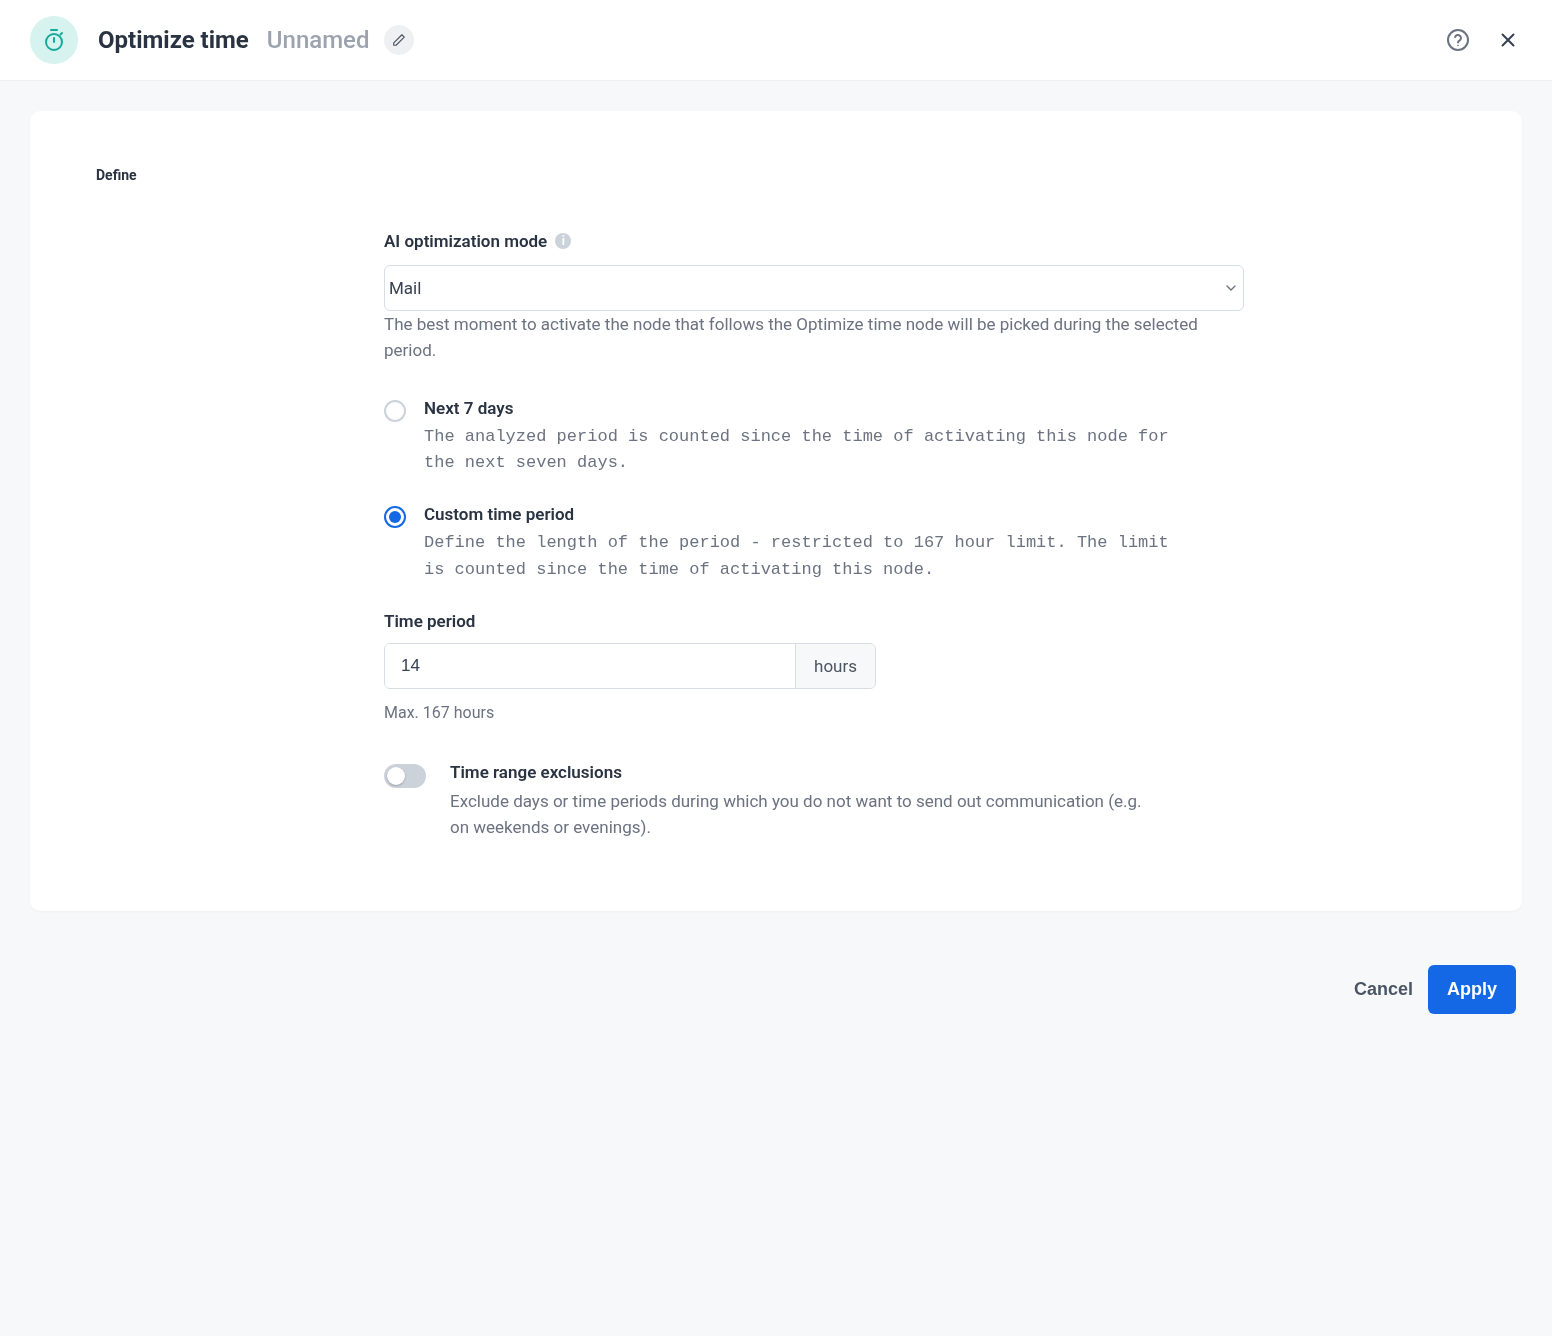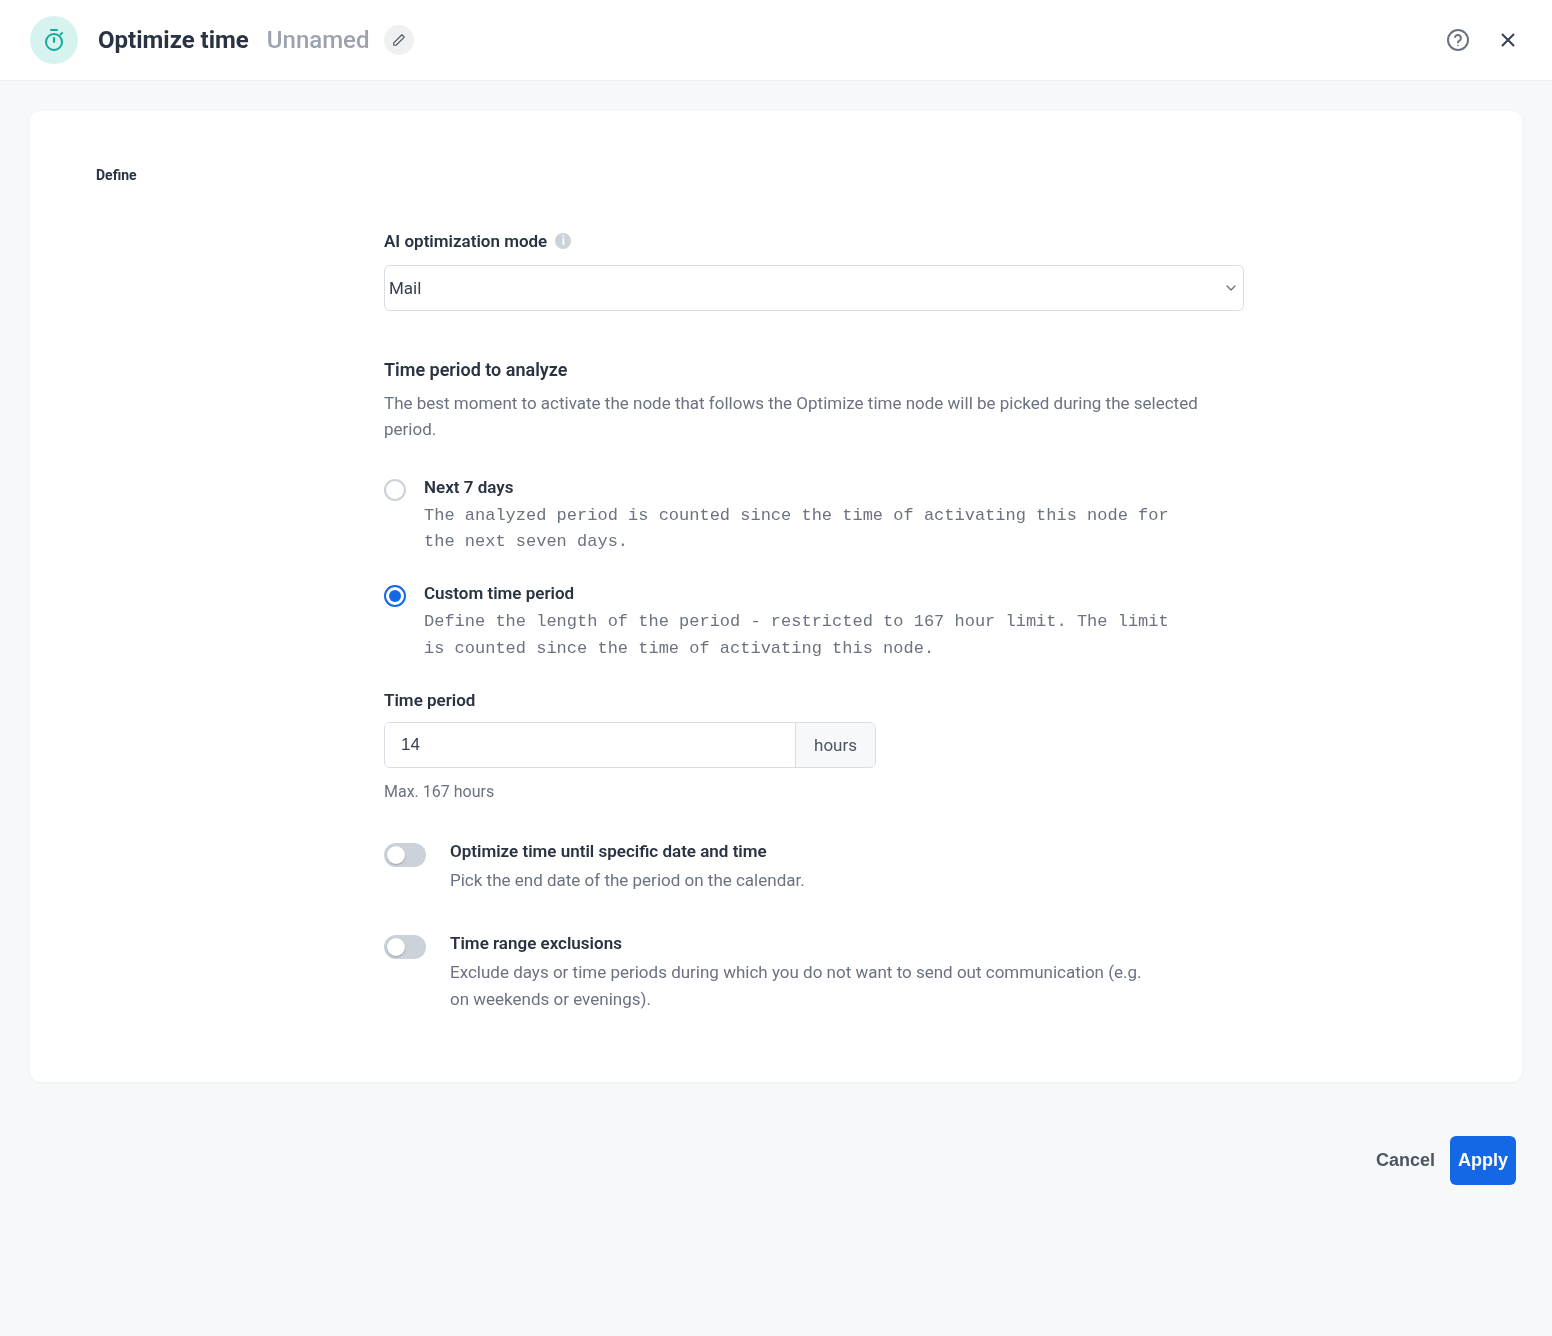--- a/index.html
+++ b/index.html
@@ -195,21 +195,21 @@
     gap:5px;padding:24px 36px 40px 36px;
   }
   .btn-cancel {
     font-size:18px;font-weight:600;color:#4b5563;
     background:none;border:none;cursor:pointer;
     padding:12px 10px;
   }
   .btn-primary {
     font-size:18px;font-weight:600;color:#fff;
     background:#1468e6;border:none;border-radius:6px;
-    padding:14px 8px;cursor:pointer;
+    padding:14px 19px;cursor:pointer;
   }
 </style>
 </head>
 <body>
 
 <div class="header">
   <div class="header-icon-badge">
     <svg width="24" height="24" viewBox="0 0 24 24" fill="none" stroke="#19a99a" stroke-width="2" stroke-linecap="round" stroke-linejoin="round">
       <circle cx="12" cy="14" r="8"></circle>
       <path d="M12 10v4"></path>
@@ -248,21 +248,20 @@
       <span>AI optimization mode</span>
       <span class="info-dot">i</span>
     </div>
     <div class="select">
       <span>Mail</span>
       <svg class="chevron" width="16" height="16" viewBox="0 0 24 24" fill="none" stroke="currentColor" stroke-width="2" stroke-linecap="round" stroke-linejoin="round">
         <polyline points="6 9 12 15 18 9"></polyline>
       </svg>
     </div>
 
-    <div class="group-label">Time period to analyze</div>
     <div class="group-desc">The best moment to activate the node that follows the Optimize time node will be picked during the selected period.</div>
 
     <div class="radio-item">
       <div class="radio-outer"></div>
       <div>
         <div class="radio-title">Next 7 days</div>
         <div class="radio-desc">The analyzed period is counted since the time of activating this node for the next seven days.</div>
       </div>
     </div>
 
@@ -276,29 +275,20 @@
       </div>
     </div>
 
     <div class="sub-label">Time period</div>
     <div class="unit-input">
       <input type="text" value="14" style="">
       <div class="unit-badge">hours</div>
     </div>
     <div class="hint">Max. 167 hours</div>
 
-    <div class="toggle-row">
-      <div class="toggle">
-        <div class="toggle-knob"></div>
-      </div>
-      <div>
-        <div class="toggle-title">Optimize time until specific date and time</div>
-        <div class="toggle-desc">Pick the end date of the period on the calendar.</div>
-      </div>
-    </div>
 
     <div class="toggle-row">
       <div class="toggle">
         <div class="toggle-knob"></div>
       </div>
       <div>
         <div class="toggle-title">Time range exclusions</div>
         <div class="toggle-desc">Exclude days or time periods during which you do not want to send out communication (e.g. on weekends or evenings).</div>
       </div>
     </div>

